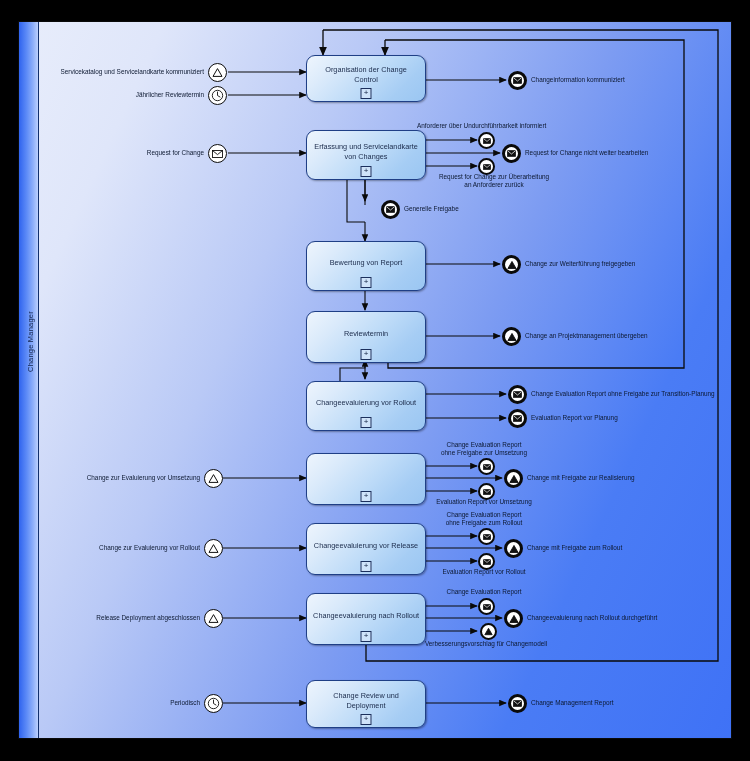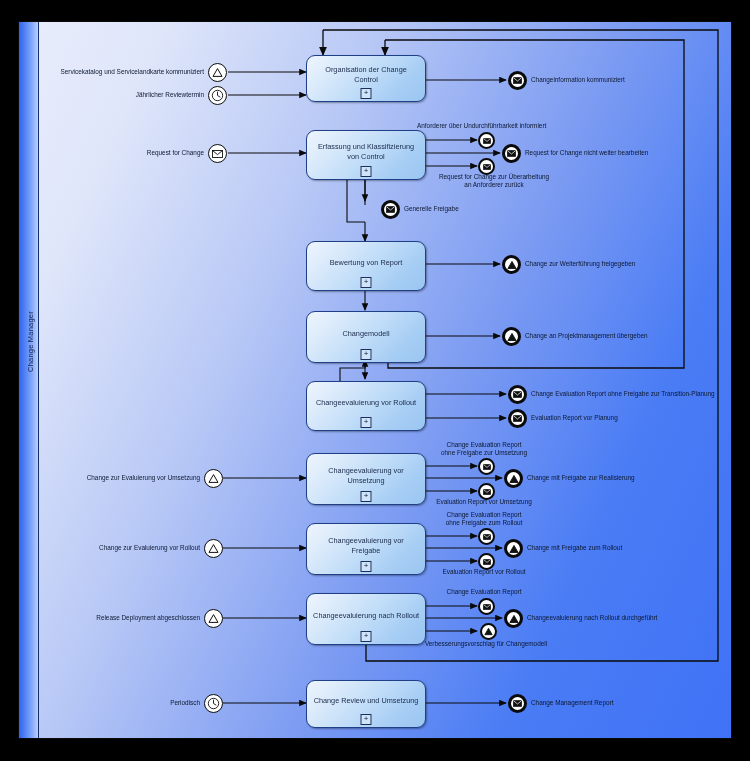--- a/index.html
+++ b/index.html
@@ -126,56 +126,55 @@
 
     <g stroke="#0a0a0a" stroke-width="1.1" fill="none"></g>
   </svg>
 
   <div class="task" style="left:306px;top:55px;width:118px;height:45px;">
     <div class="tlabel">Organisation der Change Control</div>
     <div class="plus">+</div>
   </div>
 
   <div class="task" style="left:306px;top:130px;width:118px;height:48px;">
-    <div class="tlabel">Erfassung und Klassifizierung von Control</div>
+    <div class="tlabel">Erfassung und Servicelandkarte von Changes</div>
     <div class="plus">+</div>
   </div>
 
   <div class="task" style="left:306px;top:241px;width:118px;height:48px;">
     <div class="tlabel">Bewertung von Report</div>
     <div class="plus">+</div>
   </div>
 
   <div class="task" style="left:306px;top:311px;width:118px;height:50px;">
-    <div class="tlabel">Changemodell</div>
+    <div class="tlabel">Reviewtermin</div>
     <div class="plus">+</div>
   </div>
 
   <div class="task" style="left:306px;top:381px;width:118px;height:48px;">
     <div class="tlabel">Changeevaluierung vor Rollout</div>
     <div class="plus">+</div>
   </div>
 
   <div class="task" style="left:306px;top:453px;width:118px;height:50px;">
-    <div class="tlabel">Changeevaluierung vor Umsetzung</div>
     <div class="plus">+</div>
   </div>
 
   <div class="task" style="left:306px;top:523px;width:118px;height:50px;">
-    <div class="tlabel">Changeevaluierung vor Freigabe</div>
+    <div class="tlabel">Changeevaluierung vor Release</div>
     <div class="plus">+</div>
   </div>
 
   <div class="task" style="left:306px;top:593px;width:118px;height:50px;justify-content:flex-end;">
     <div class="tlabel">Changeevaluierung nach Rollout</div>
     <div class="plus">+</div>
   </div>
 
   <div class="task" style="left:306px;top:680px;width:118px;height:46px;">
-    <div class="tlabel">Change Review und Umsetzung</div>
+    <div class="tlabel">Change Review und Deployment</div>
     <div class="plus">+</div>
   </div>
 
   <div class="ev start" style="left:208px;top:63px;">
     <svg width="11" height="11" viewBox="0 0 11 11">
         <path d="M5.5,1.6 L10,9.4 L1,9.4 z" fill="none" stroke="#111" stroke-width="1"></path>
       </svg>
   </div>
   <div class="lbl r" style="left:38px;top:68px;width:166px;">Servicekatalog und Servicelandkarte kommuniziert</div>
 

